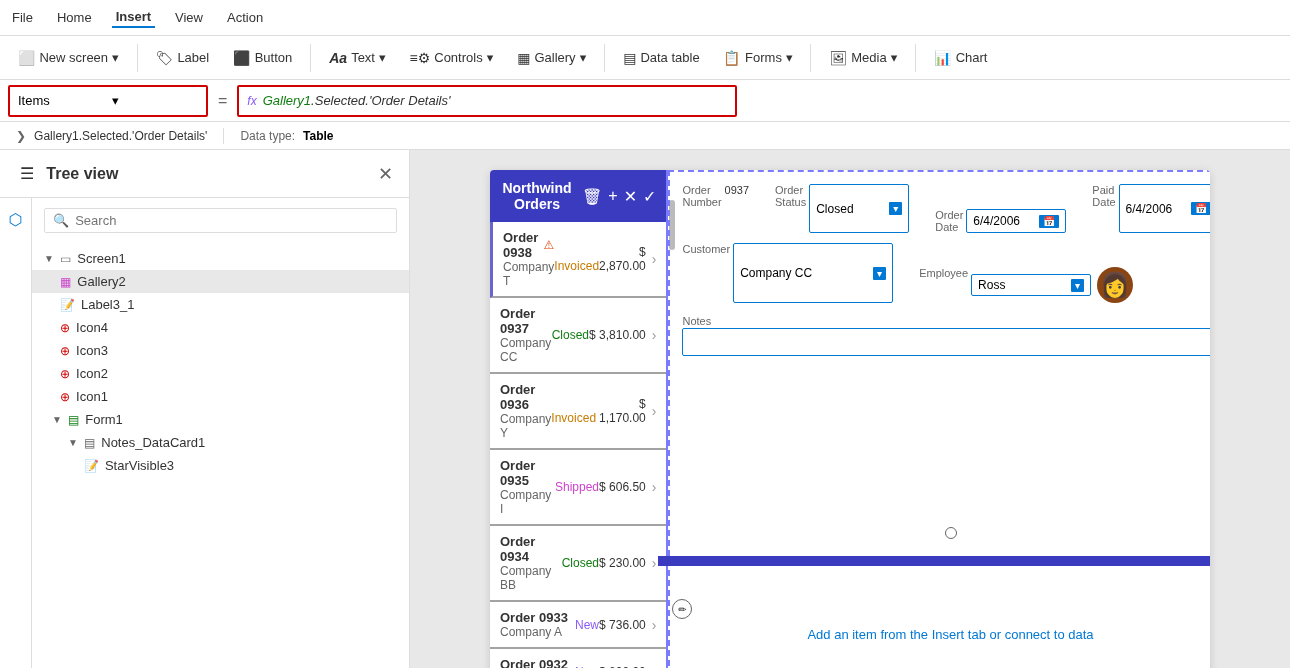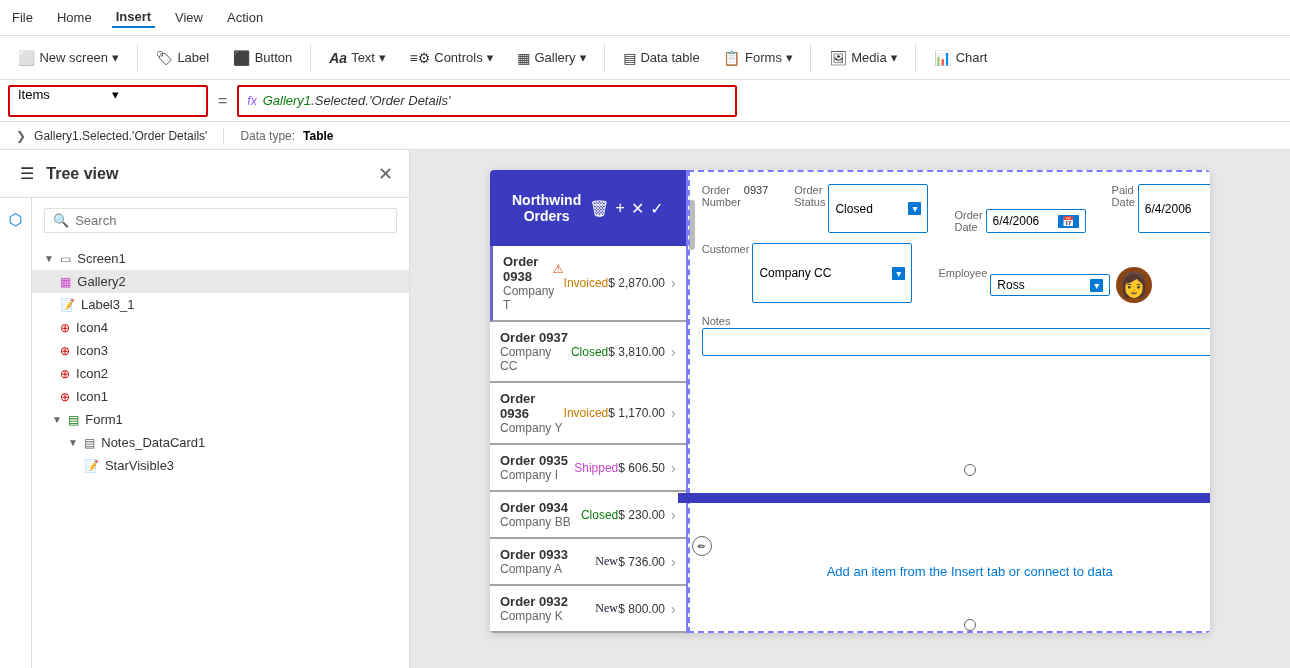--- a/index.html
+++ b/index.html
@@ -25,21 +25,21 @@
     }
     .toolbar-btn .icon { font-size: 14px; }
     .toolbar-sep { width: 1px; height: 28px; background: #ddd; margin: 0 4px; }
 
     
     .formula-bar {
       display: flex; align-items: center; background: #fff; border-bottom: 1px solid #ddd;
       height: 42px; padding: 0 0 0 8px;
     }
     .property-select {
-      display: flex; align-items: flex-start; border: 2px solid #d00000; border-radius: 2px;
+      display: flex; align-items: center; border: 2px solid #d00000; border-radius: 2px;
       padding: 0 8px; height: 32px; min-width: 200px; background: #fff;
       font-size: 13px; cursor: pointer; gap: 8px;
     }
     .property-select span { flex: 1; }
     .equals { margin: 0 10px; font-size: 16px; color: #666; }
     .fx-area {
       display: flex; align-items: center; border: 2px solid #d00000; border-radius: 2px;
       padding: 0 8px; height: 32px; flex: 1; max-width: 500px; background: #fff;
     }
     .fx-label { color: #8b5cf6; font-size: 12px; margin-right: 6px; }
@@ -99,38 +99,38 @@
     .app-canvas {
       background: #fff; border-radius: 4px; overflow: hidden;
       box-shadow: 0 2px 8px rgba(0,0,0,0.15);
       width: 720px; position: relative;
     }
 
     
     .gallery-container { display: flex; }
     .gallery-list { width: 240px; border-right: 2px solid #7b7bff; }
     .gallery-header {
-      background: #3b3bbf; color: #fff; text-align: center; padding: 22px;
+      background: #3b3bbf; color: #fff; text-align: center; padding: 10px;
       font-size: 14px; font-weight: 600; display: flex; align-items: center; justify-content: center;
       gap: 8px;
     }
     .gallery-header-actions { display: flex; gap: 6px; margin-left: auto; }
     .gallery-action-btn { background: none; border: none; cursor: pointer; color: #fff; font-size: 16px; }
 
     .gallery-item { border-bottom: 2px solid #a3a3a3; padding: 8px 10px; display: flex; align-items: center; cursor: pointer; background: #fff; }
     .gallery-item.selected { background: #fff; border-left: 3px solid #6666cc; }
     .gallery-item-info { flex: 1; }
     .gallery-item-title { display: flex; align-items: center; gap: 4px; }
     .order-name { font-weight: 600; font-size: 13px; color: #333; }
     .order-company { font-size: 12px; color: #666; }
     .order-status { font-size: 12px; margin-left: auto; }
     .status-invoiced { color: #c77b00; }
     .status-closed { color: #107c10; }
     .status-shipped { color: #cc44cc; }
-    .status-new { color: #0f172a; font-family: Liberation Serif, serif; }
+    .status-new { color: #8b5cf6; }
     .order-amount { font-size: 12px; color: #333; margin-left: auto; text-align: right; }
     .gallery-item-right { display: flex; flex-direction: row; align-items: flex-end; min-width: 70px; }
     .chevron-right { color: #999; font-size: 14px; margin-left: 6px; }
     .warning-icon { color: #d83b01; font-size: 12px; }
 
     
     .detail-form { flex: 1; padding: 12px; position: relative; }
     .form-row { display: flex; gap: 10px; margin-bottom: 10px; }
     .form-field { display: flex; flex-direction: row; gap: 3px; }
     .field-label { font-size: 11px; color: #666; }

